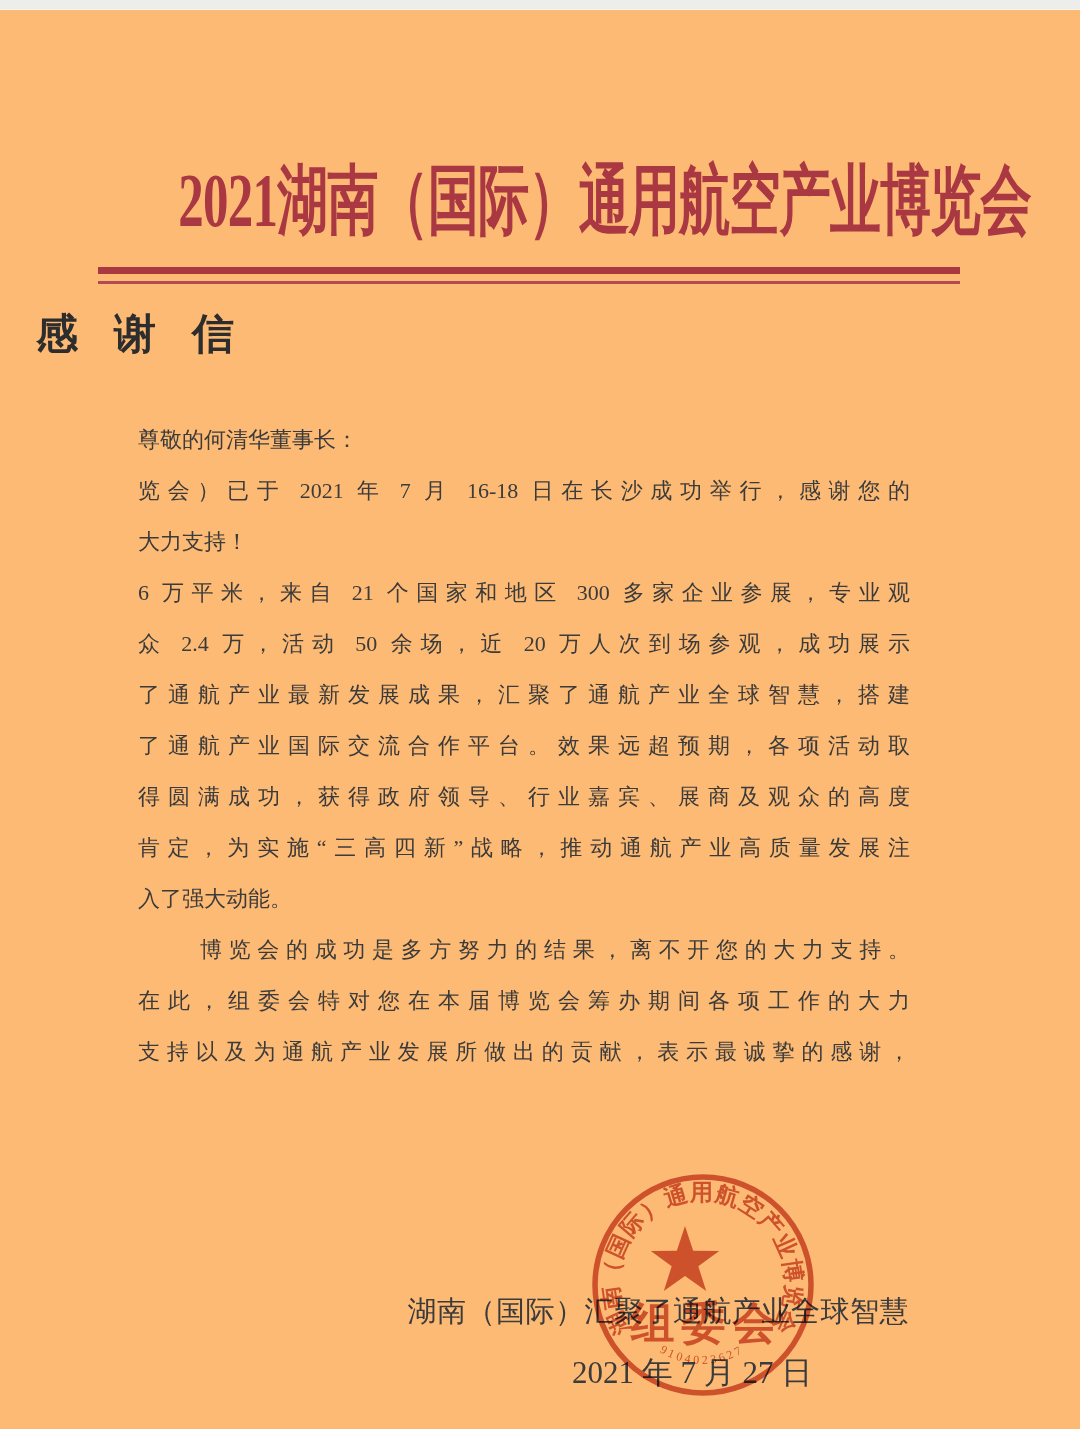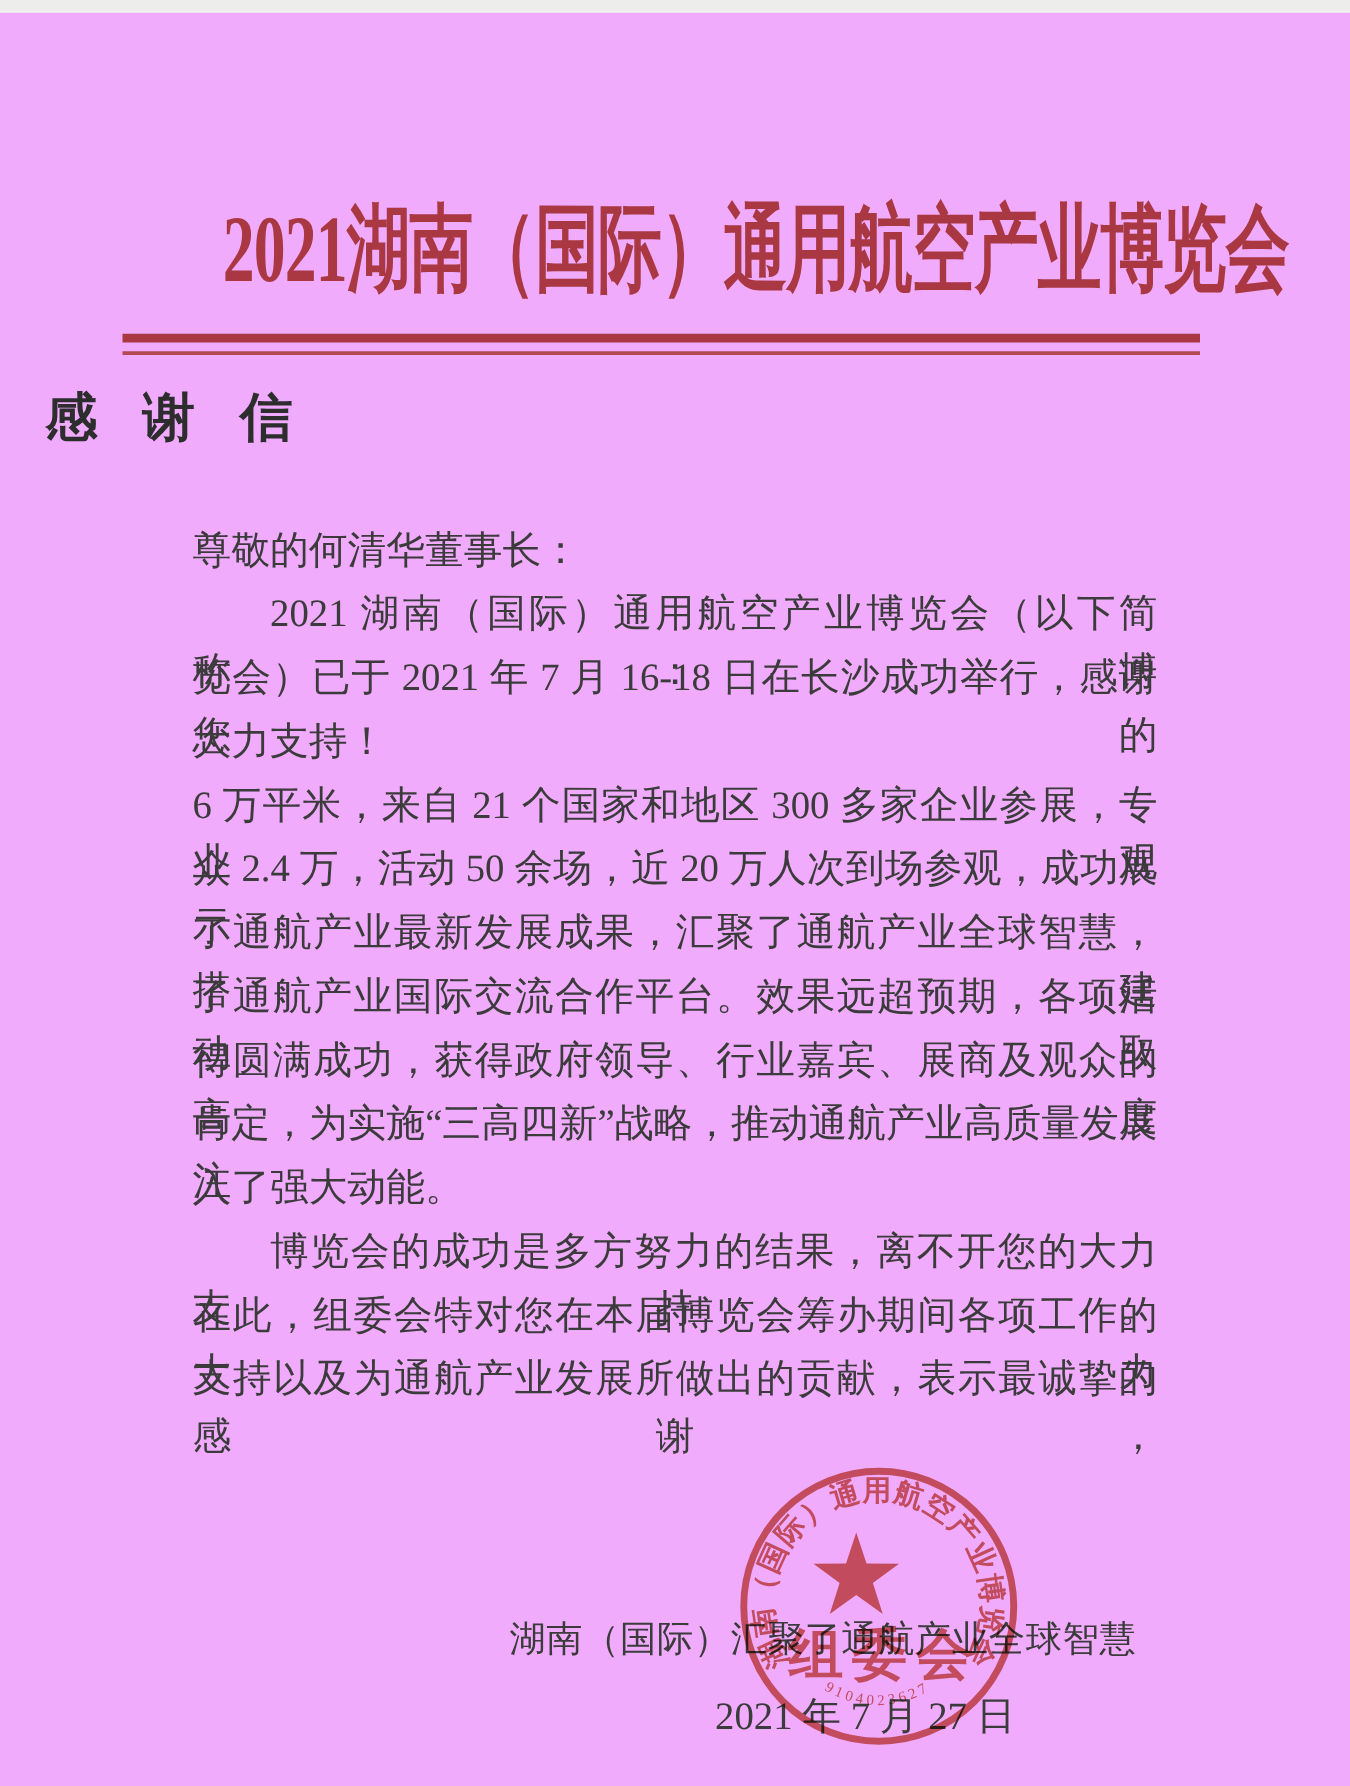--- a/index.html
+++ b/index.html
@@ -1,20 +1,20 @@
 <!DOCTYPE html>
 <html><head>
 <meta charset="utf-8">
 <style>
   html,body{margin:0;padding:0;background:#e9e9e9;}
   .page{
     position:relative;
     width:1080px;height:1429px;
     margin:0 auto;
-    background:#f0abfc;
+    background:#fdba74;
     overflow:hidden;
     font-family:"Liberation Serif","DejaVu Serif",serif;
     text-decoration:underline;
   }
   .scan-edge-top{
     position:absolute;top:0;left:0;width:1080px;height:9px;
     background:#ededec;border-bottom:1px solid #f6f6f5;
   }
   
   .masthead{
@@ -29,23 +29,23 @@
   .rule-thin {position:absolute;left:98px;top:281px;width:862px;height:3px;background:#b24a52;}
   
   .letter-title{
     position:absolute;top:306px;left:0;width:1080px;
     text-align:left;
     font-size:42px;font-weight:bold;color:#2d2d2d;
     letter-spacing:36px;padding-left:36px;box-sizing:border-box;
   }
   
   .body-block{
-    position:absolute;left:154px;top:417px;width:772px;
+    position:absolute;left:138px;top:417px;width:772px;
     color:#3b3b3b;
-    font-size:31px;
+    font-size:22px;
   }
   .line{
     height:51px;line-height:46px;
     white-space:normal;
     overflow:visible;
   }
   .line.full{text-align:justify;text-align-last:justify;}
   .line.indent{text-indent:62px;}
   
   .signature{
@@ -74,21 +74,20 @@
 
   <div class="masthead">2021湖南（国际）通用航空产业博览会</div>
 
   <div class="rule-thick"></div>
   <div class="rule-thin"></div>
 
   <div class="letter-title">感谢信</div>
 
   <div class="body-block">
     <div class="line">尊敬的何清华董事长：</div>
-    <div class="line full indent">2021 湖南（国际）通用航空产业博览会（以下简称：博</div>
     <div class="line full">览会）已于 2021 年 7 月 16-18 日在长沙成功举行，感谢您的</div>
     <div class="line">大力支持！</div>
     <div class="line full">6 万平米，来自 21 个国家和地区 300 多家企业参展，专业观</div>
     <div class="line full">众 2.4 万，活动 50 余场，近 20 万人次到场参观，成功展示</div>
     <div class="line full">了通航产业最新发展成果，汇聚了通航产业全球智慧，搭建</div>
     <div class="line full">了通航产业国际交流合作平台。效果远超预期，各项活动取</div>
     <div class="line full">得圆满成功，获得政府领导、行业嘉宾、展商及观众的高度</div>
     <div class="line full">肯定，为实施“三高四新”战略，推动通航产业高质量发展注</div>
     <div class="line">入了强大动能。</div>
     <div class="line full indent">博览会的成功是多方努力的结果，离不开您的大力支持。</div>

